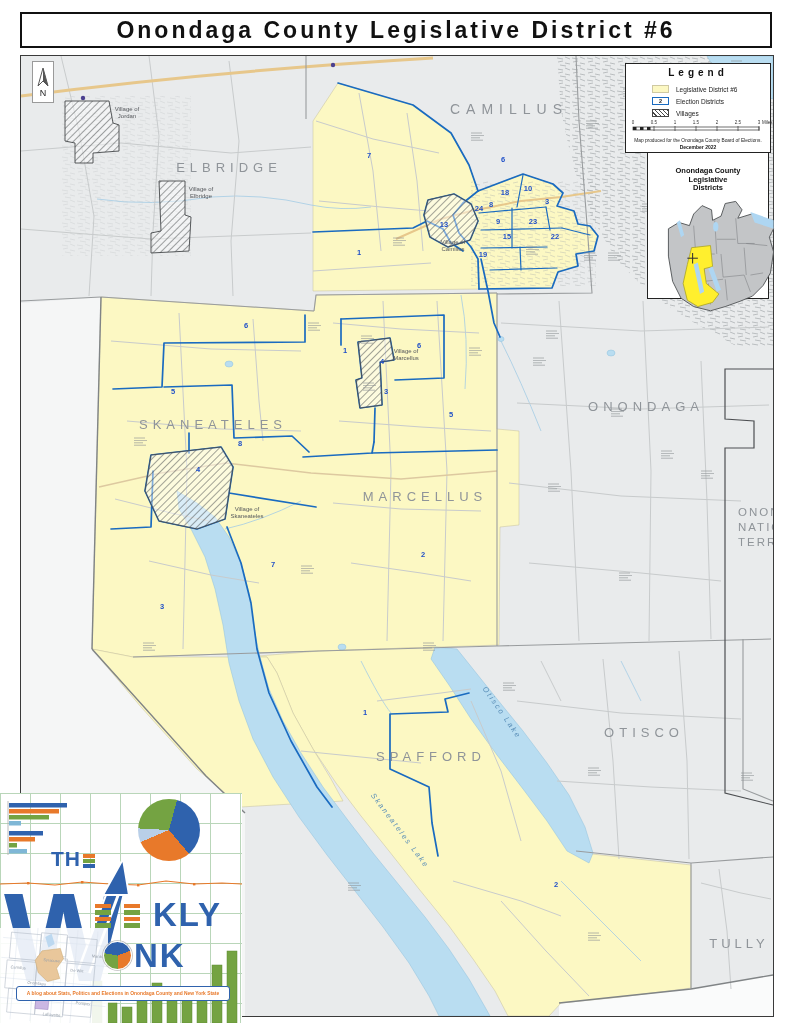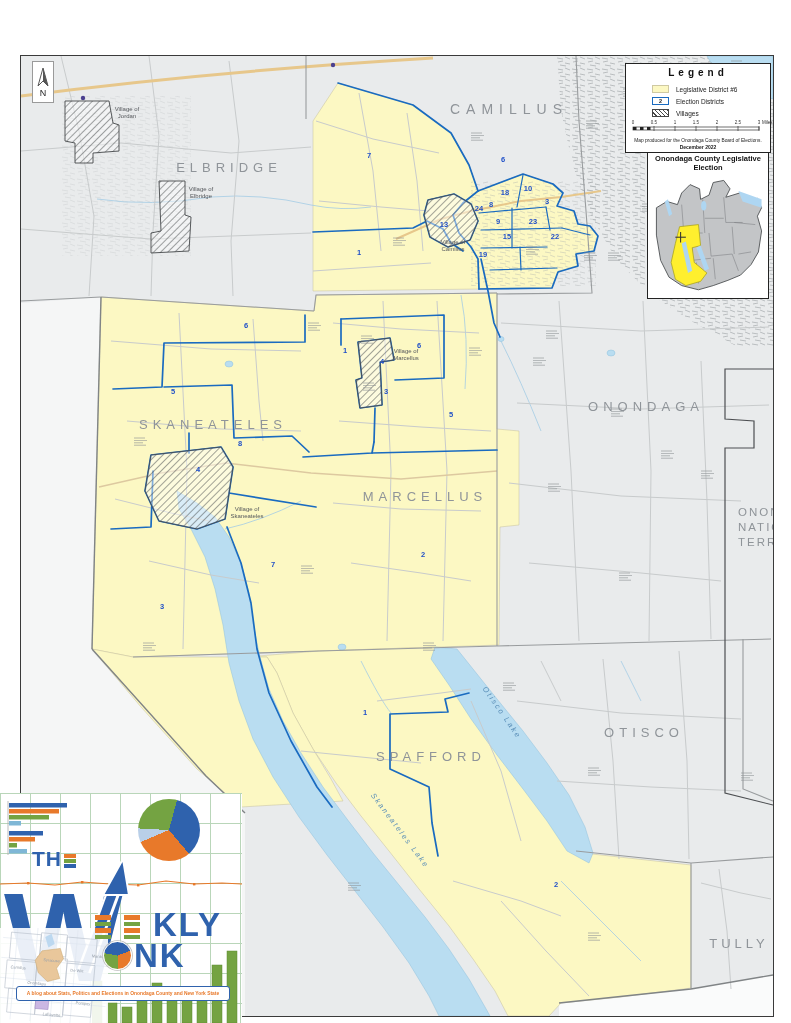--- a/index.html
+++ b/index.html
@@ -22,59 +22,62 @@
   .sw-ed{background:#fff;border:1.3px solid #1a6bc0;display:flex;align-items:center;justify-content:center;
      font-size:5.5px;color:#222;font-weight:bold;}
   .sw-village{background:repeating-linear-gradient(45deg,#fff 0 2px,#4a4a4a 2px 3px);border:.8px solid #444;}
   .lg-row span{font-size:6.5px;color:#222;}
   .scale-wrap{position:relative;height:18px;margin-top:2px;}
   #scale-ticks span{position:absolute;top:0;transform:translateX(-50%);font-size:4.5px;color:#333;}
   #scale-ticks .miles{transform:none;}
   .credit{text-align:center;font-size:4.8px;color:#222;line-height:1.35;}
   .credit b{font-size:5px;}
   
-  .inset{left:626px;top:96px;width:122px;height:147px;background:#fff;border:1.3px solid #222;z-index:5;box-sizing:border-box;padding:2px;}
+  .inset{left:626px;top:96px;width:122px;height:147px;background:#fff;border:1.3px solid #222;z-index:5;box-sizing:border-box;padding:14px;}
   .inset .t{text-align:center;font-size:7.5px;font-weight:bold;color:#111;line-height:1.15;}
   
   .north{left:11px;top:5px;width:20px;height:40px;background:#fff;border:1px solid #9a9a9a;z-index:5;
     display:flex;flex-direction:column;align-items:center;justify-content:center;}
   .north .n{font-size:9px;color:#222;margin-top:-2px;}
   
   .logo{left:0;top:793px;width:242px;height:230px;z-index:6;background:#fff;overflow:hidden;
     background-image:
       linear-gradient(#b9d6b9 1px,transparent 1px),
       linear-gradient(90deg,#b9d6b9 1px,transparent 1px),
       linear-gradient(#d7e8d7 .5px,transparent .5px),
       linear-gradient(90deg,#d7e8d7 .5px,transparent .5px);
     background-size:30px 30px,30px 30px,6px 6px,6px 6px;}
   .pie-big{left:138px;top:6px;width:62px;height:62px;border-radius:50%;
     background:conic-gradient(from 15deg,#2f62ad 0 125deg,#e8792a 125deg 232deg,#b9cfe8 232deg 258deg,#74a342 258deg 360deg);}
-  .the{left:32px;top:57px;display:flex;align-items:flex-end;gap:2px;z-index:3;}
+  .the{left:32px;top:57px;display:flex;align-items:flex-end;gap:2px;z-index:3;padding-left:19px;}
   .the .tt{font-size:21px;font-weight:bold;color:#2f62ad;letter-spacing:1px;line-height:.85;}
   .ebars{display:flex;flex-direction:column;gap:1.5px;}
   .ebars i{display:block;width:12px;height:3.6px;}
   .eb-1{background:#e8792a;}.eb-2{background:#74a342;}.eb-3{background:#2f62ad;}
-  .eekly{left:95px;top:118px;display:flex;align-items:flex-end;gap:13px;z-index:3;}
+  .eekly{left:95px;top:108px;display:flex;align-items:flex-start;gap:13px;z-index:3;}
   .eekly .stack{display:flex;flex-direction:column;gap:2px;margin-top:3px;}
   .eekly .stack i{display:block;width:16px;height:4.4px;}
   .eekly .tail,.onk .tail{font-size:33px;font-weight:bold;color:#2f62ad;letter-spacing:2px;line-height:.85;}
   .onk{left:103px;top:148px;display:flex;align-items:flex-end;gap:2px;z-index:3;}
   .pie-o{width:27px;height:27px;border-radius:50%;border:1.5px solid #fff;box-shadow:0 0 0 .8px #bbb;
     background:conic-gradient(from -80deg,#2f62ad 0 150deg,#e8792a 150deg 258deg,#74a342 258deg 360deg);}
   .banner{left:16px;top:193px;width:212px;height:13px;background:#fff;border:1.5px solid #2f62ad;border-radius:3px;
     display:flex;align-items:center;justify-content:center;z-index:4;}
   .banner span{font-size:4.9px;font-weight:bold;color:#e8792a;white-space:nowrap;}
   .minimap{left:0;top:135px;width:108px;height:95px;background:rgba(255,255,255,.9);z-index:2;}
   svg text{font-family:"Liberation Sans",sans-serif;}
 </style>
 </head>
 <body>
 
 <div class="page">
 
+  <div class="abs title-bar">
+    <span>Onondaga County Legislative District #6</span>
+  </div>
 
   <div class="abs map-frame">
     <svg id="map" viewBox="20 55 752 960">
       <defs>
         <pattern id="hatch" width="5" height="5" patternUnits="userSpaceOnUse" patternTransform="rotate(45)">
           <rect width="5" height="5" fill="rgba(255,255,255,0.45)"></rect>
           <line x1="0" y1="0" x2="0" y2="5" stroke="#45484b" stroke-width="1"></line>
         </pattern>
         <pattern id="dense" width="15" height="11" patternUnits="userSpaceOnUse">
           <path d="M1,2 l6,1 M9,1 l5,2 M2,6 l5,-1 M9,7 l5,1 M4,9 l6,1" stroke="#a2a7aa" stroke-width=".8" fill="none"></path>
@@ -469,21 +472,21 @@
       </div>
       <div class="credit">
         <div>Map produced for the Onondaga County Board of Elections.</div>
         <b>December 2022</b>
       </div>
     </div>
 
     <div class="abs inset">
       <div class="t">
         <div>Onondaga County Legislative</div>
-        <div>Election</div>
+        <div>Districts</div>
       </div>
       <svg width="118" height="122" viewBox="0 0 112 116">
         <polygon points="6,34 16,28 26,31 30,20 38,12 47,16 48,26 56,22 60,10 70,8 76,16 72,24 85,20 94,28 102,25 106,34 102,42 106,56 103,76 96,88 86,98 74,103 60,108 46,112 30,108 18,100 10,84 6,60" fill="#c3c5c7" stroke="#55585a" stroke-width=".9"></polygon>
         <g stroke="#787b7e" stroke-width=".5" fill="none">
           <path d="M30,31 L32,58 L50,58"></path>
             <path d="M50,26 L52,58"></path>
             <path d="M52,44 L70,44"></path>
           <path d="M70,24 L72,48 L88,48"></path>
             <path d="M56,58 L58,80 L78,78"></path>
             <path d="M78,52 L80,78"></path>

